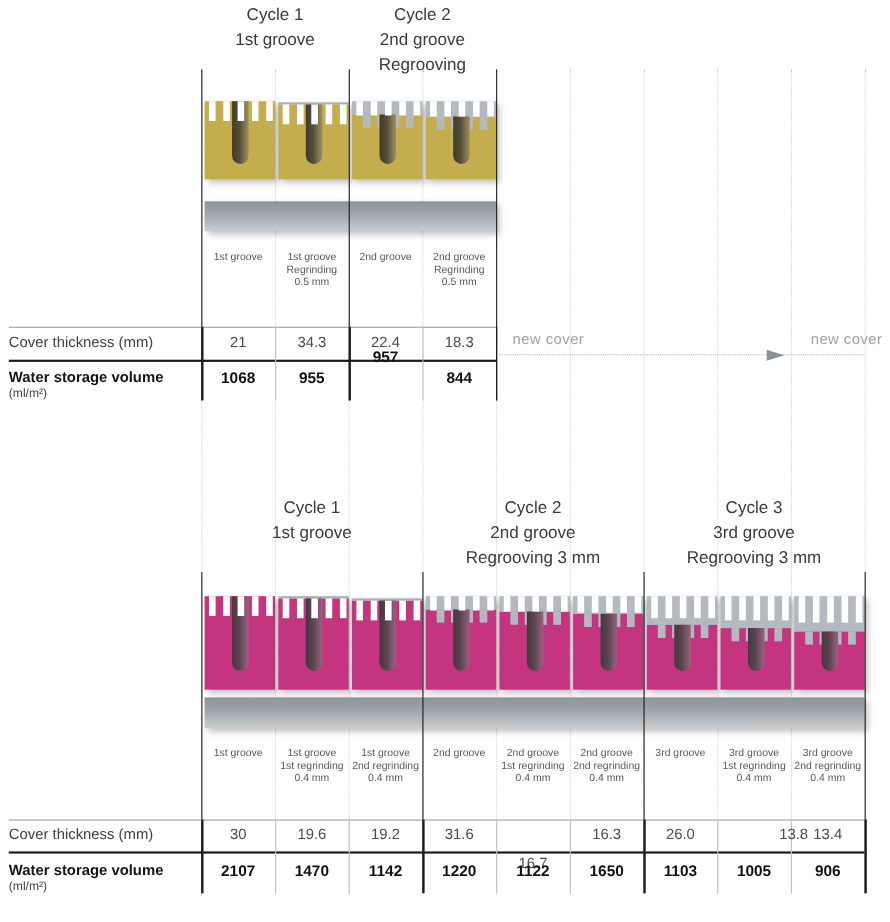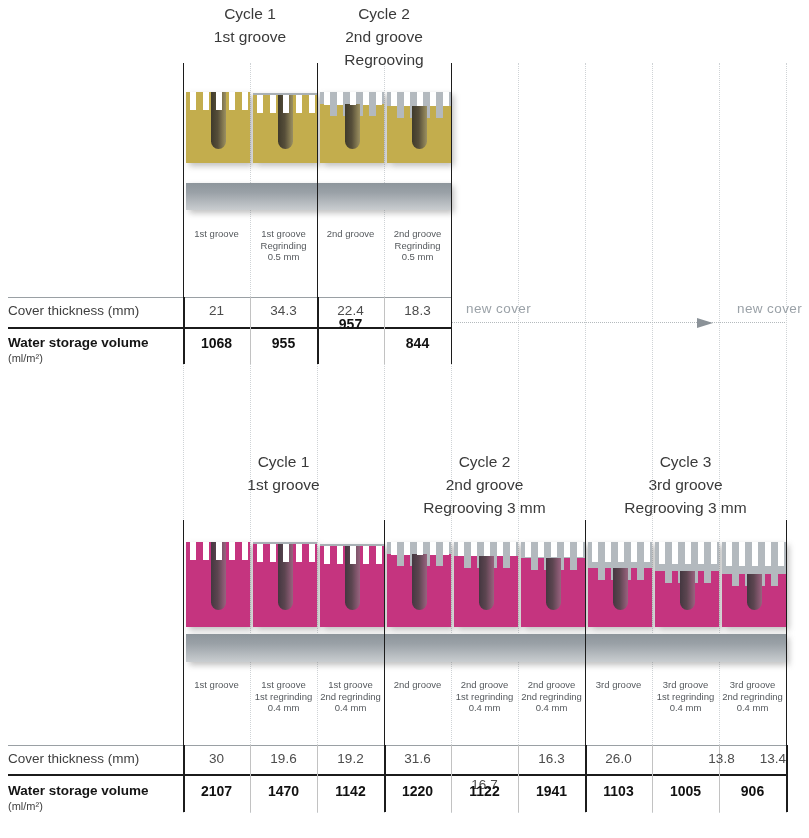--- a/index.html
+++ b/index.html
@@ -315,27 +315,27 @@
 
   <div class="abs tlabel" style="left:8px;top:751px;">Cover thickness (mm)</div>
   <div class="abs tval" style="left:183px;top:751px;width:67px;">30</div>
   <div class="abs tval" style="left:250px;top:751px;width:67px;">19.6</div>
   <div class="abs tval" style="left:317px;top:751px;width:67px;">19.2</div>
   <div class="abs tval" style="left:384px;top:751px;width:67px;">31.6</div>
   <div class="abs tval" style="left:451px;top:777px;width:67px;">16.7</div>
   <div class="abs tval" style="left:518px;top:751px;width:67px;">16.3</div>
   <div class="abs tval" style="left:585px;top:751px;width:67px;">26.0</div>
   <div class="abs tval" style="left:688px;top:751px;width:67px;">13.8</div>
-  <div class="abs tval" style="left:719px;top:751px;width:67px;text-align:right;">13.4</div>
+  <div class="abs tval" style="left:719px;top:751px;width:67px;">13.4</div>
 
   <div class="abs tlabel-bold" style="left:8px;top:783px;">Water storage volume</div>
   <div class="abs tunit" style="left:8px;top:800px;">(ml/m²)</div>
   <div class="abs tval-bold" style="left:183px;top:783px;width:67px;">2107</div>
   <div class="abs tval-bold" style="left:250px;top:783px;width:67px;">1470</div>
   <div class="abs tval-bold" style="left:317px;top:783px;width:67px;">1142</div>
   <div class="abs tval-bold" style="left:384px;top:783px;width:67px;">1220</div>
   <div class="abs tval-bold" style="left:451px;top:783px;width:67px;">1122</div>
-  <div class="abs tval-bold" style="left:518px;top:783px;width:67px;">1941</div>
+  <div class="abs tval-bold" style="left:518px;top:783px;width:67px;">1650</div>
   <div class="abs tval-bold" style="left:585px;top:783px;width:67px;">1103</div>
   <div class="abs tval-bold" style="left:652px;top:783px;width:67px;">1005</div>
   <div class="abs tval-bold" style="left:719px;top:783px;width:67px;">906</div>
 
 </div>
 
 </body></html>

